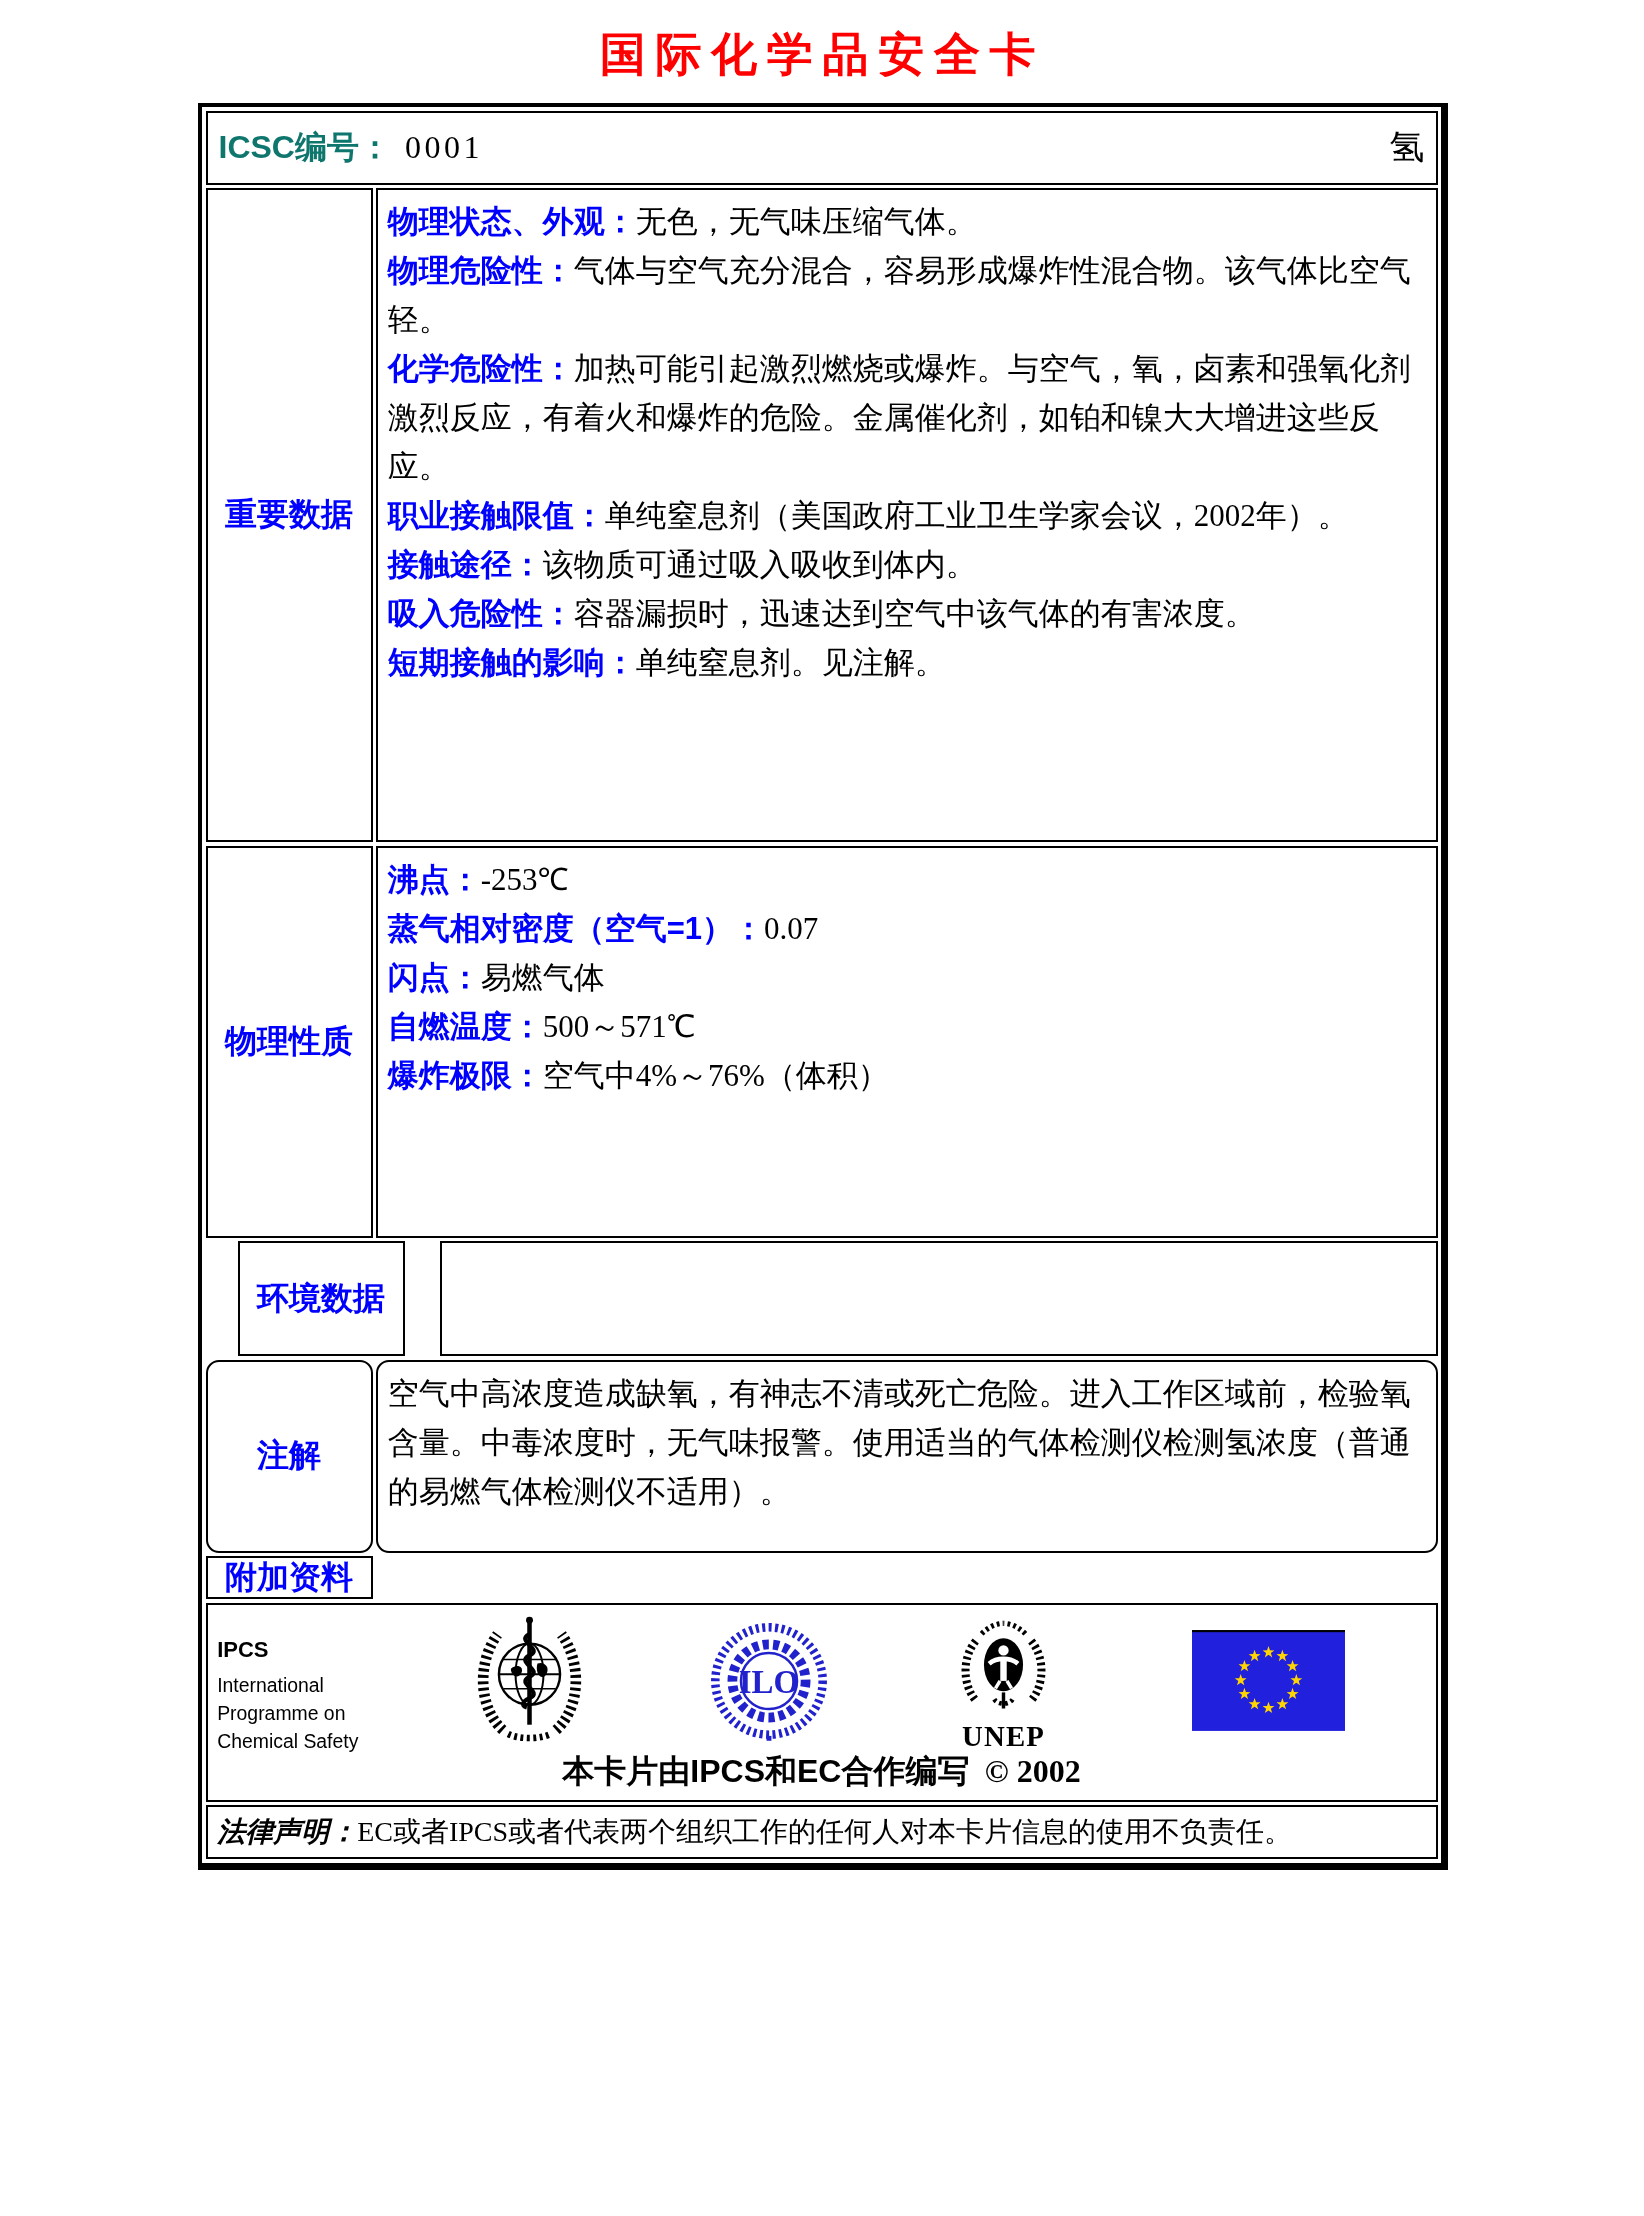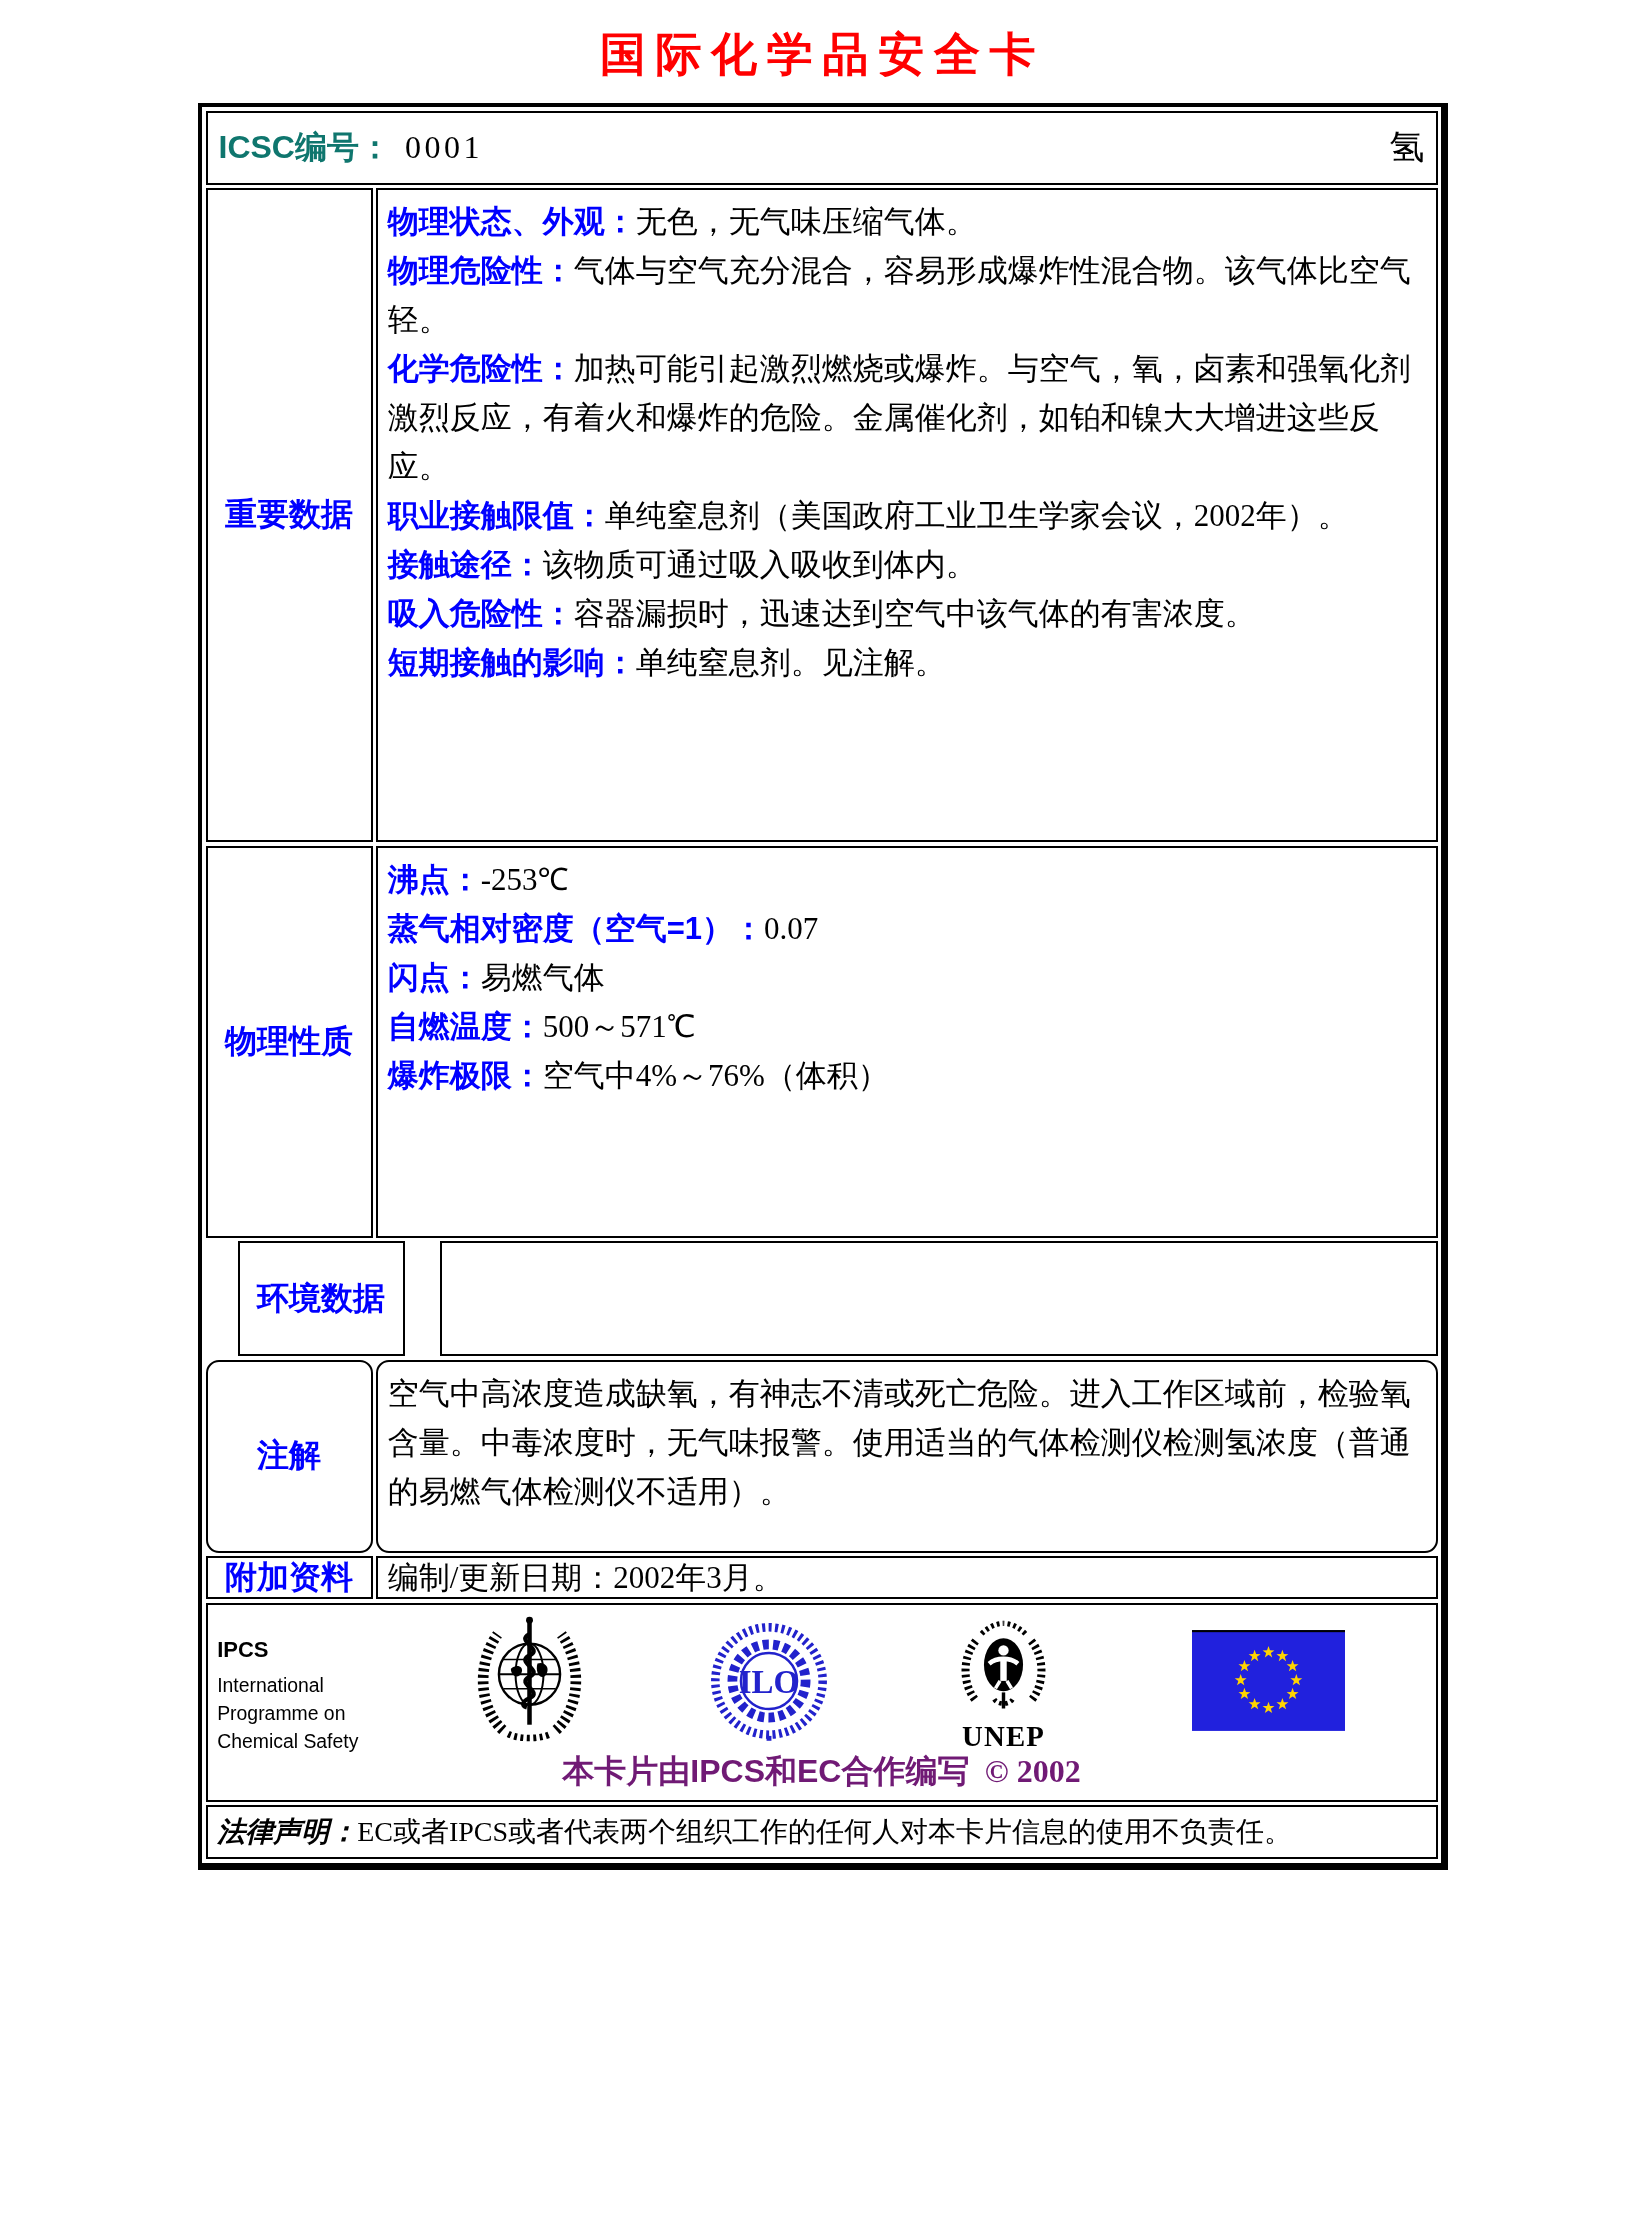--- a/index.html
+++ b/index.html
@@ -56,21 +56,21 @@
   .logos-cell { position:relative; }
   .ipcs-block { position:absolute; left:9.7px; top:32px; font-family:"Liberation Sans", sans-serif; }
   .ipcs-title { font-size:22px; font-weight:bold; margin:0 0 8.3px 0; }
   .ipcs-line  { font-size:19.4px; line-height:28px; }
   .who-logo  { position:absolute; left:254px; top:8.3px; }
   .ilo-logo  { position:absolute; left:497px; top:15.3px; }
   .unep-logo { position:absolute; left:738px; top:11px; }
   .eu-flag   { position:absolute; left:984px; top:25px; }
   .logos-caption {
     position:absolute; left:0; right:0; bottom:5.6px; text-align:center;
-    color:#701a75; font-weight:bold; font-size:32px;
+    color:#000000; font-weight:bold; font-size:32px;
     font-family:"Liberation Sans", sans-serif;
   }
   .copyright { font-family:"Liberation Serif", serif; margin-left:15.3px; }
 
   .legal-label {
     font-family:"Liberation Sans", sans-serif; font-weight:bold;
     color:#000; font-size:28px; white-space:nowrap;font-style:italic;
   }
   .legal-text { font-size:28px; }
 </style>
@@ -120,24 +120,20 @@
     <div class="cell content-cell text-content"></div>
   </div>
 
   <div class="row row-notes">
     <div class="cell label-cell">注解</div>
     <div class="cell content-cell text-content">空气中高浓度造成缺氧，有神志不清或死亡危险。进入工作区域前，检验氧含量。中毒浓度时，无气味报警。使用适当的气体检测仪检测氢浓度（普通的易燃气体检测仪不适用）。</div>
   </div>
 
   <div class="row row-addl">
     <div class="cell label-cell">附加资料</div>
-    <div class="cell content-cell single-line">
-      <span class="addl-text">编制/更新日期：</span>
-        <span class="addl-text">2002年3月。</span>
-    </div>
   </div>
 
   <div class="row row-logos">
     <div class="cell content-cell logos-cell">
 
       <div class="ipcs-block">
         <div class="ipcs-title">IPCS</div>
         <div class="ipcs-line">International</div>
         <div class="ipcs-line">Programme on</div>
         <div class="ipcs-line">Chemical Safety</div>

